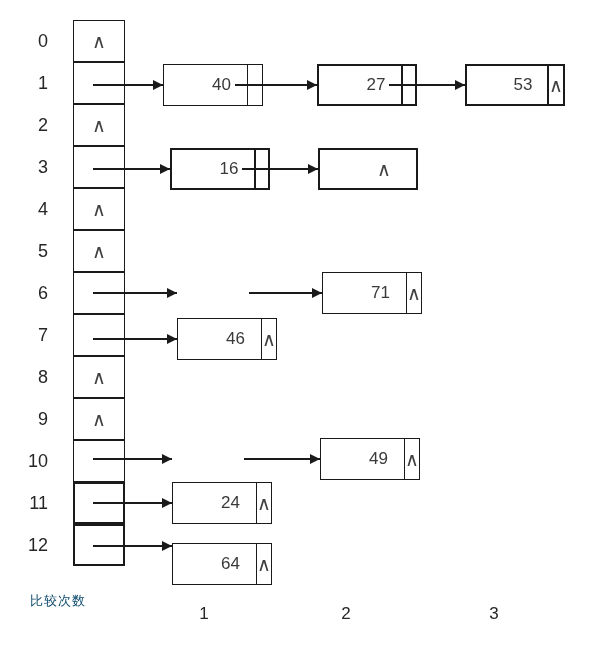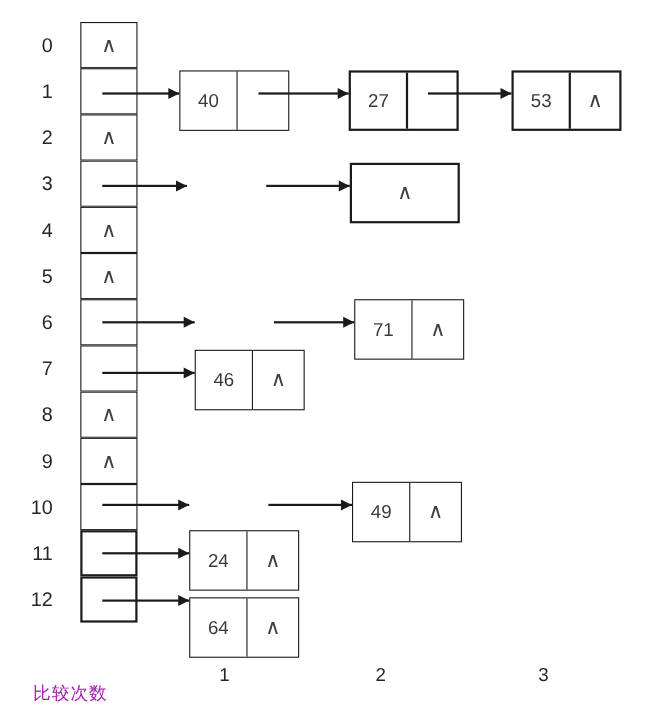--- a/index.html
+++ b/index.html
@@ -13,38 +13,38 @@
     font-size:18px;line-height:22px;color:#262626;
   }
   .cell{
     position:absolute;left:73px;width:52px;height:42px;
     border:1px solid #1a1a1a;box-sizing:border-box;background:#fff;
     display:flex;align-items:center;justify-content:center;
   }
   .cell.bold{border-width:2px;}
   .nullsym{font-size:19px;color:#3f3f3f;line-height:1;}
   .node{
-    position:absolute;width:100px;height:55px;border:1px solid #1a1a1a;
-    box-sizing:border-box;background:#fff;display:flex;
+    position:absolute;width:100px;height:42px;border:1px solid #1a1a1a;
+    box-sizing:border-box;background:#fff;display:flex;padding-left:32px;
   }
   .node.bold{border-width:2px;}
   .node .val{
     width:52px;border-right:1px solid #1a1a1a;box-sizing:border-box;
     display:flex;align-items:center;justify-content:center;
     font-size:17px;color:#3a3a3a;
   }
   .node.bold .val{border-right-width:2px;}
   .node .ptr{flex:1;display:flex;align-items:center;justify-content:center;}
   .arrow{position:absolute;height:2px;background:#1a1a1a;}
   .arrow::after{
     content:"";position:absolute;right:0;top:-4px;width:0;height:0;
     border-left:10px solid #1a1a1a;border-top:5px solid transparent;
     border-bottom:5px solid transparent;
   }
-  .footer-label{position:absolute;left:30px;top:620px;font-size:16px;color:#a21caf;letter-spacing:1px;}
+  .footer-label{position:absolute;left:30px;top:592px;font-size:13px;color:#0c4a6e;letter-spacing:1px;}
   .col-label{position:absolute;top:604px;width:16px;text-align:center;font-size:17px;color:#262626;}
 </style>
 </head>
 <body>
 
 <div class="canvas">
 
   <div class="idx" style="top:30px">0</div>
   <div class="idx" style="top:72px">1</div>
   <div class="idx" style="top:114px">2</div>
@@ -93,20 +93,24 @@
     <span class="val">27</span>
     <span class="ptr"></span>
   </div>
   <div class="node bold" style="left:465px;top:64px">
     <span class="val">53</span>
     <span class="ptr">
         <span class="nullsym">∧</span>
       </span>
   </div>
 
+  <div class="node bold" style="left:170px;top:148px">
+    <span class="val">16</span>
+    <span class="ptr"></span>
+  </div>
   <div class="node bold" style="left:318px;top:148px">
     <span class="ptr">
         <span class="nullsym">∧</span>
       </span>
   </div>
 
   <div class="node" style="left:322px;top:272px">
     <span class="val">71</span>
     <span class="ptr">
         <span class="nullsym">∧</span>

